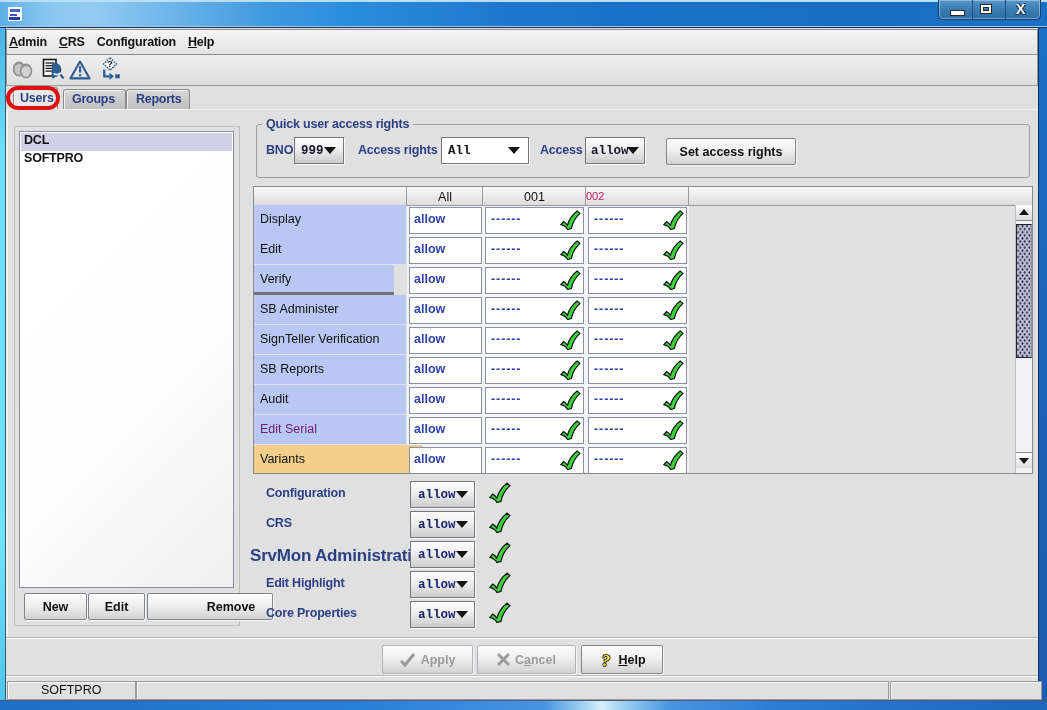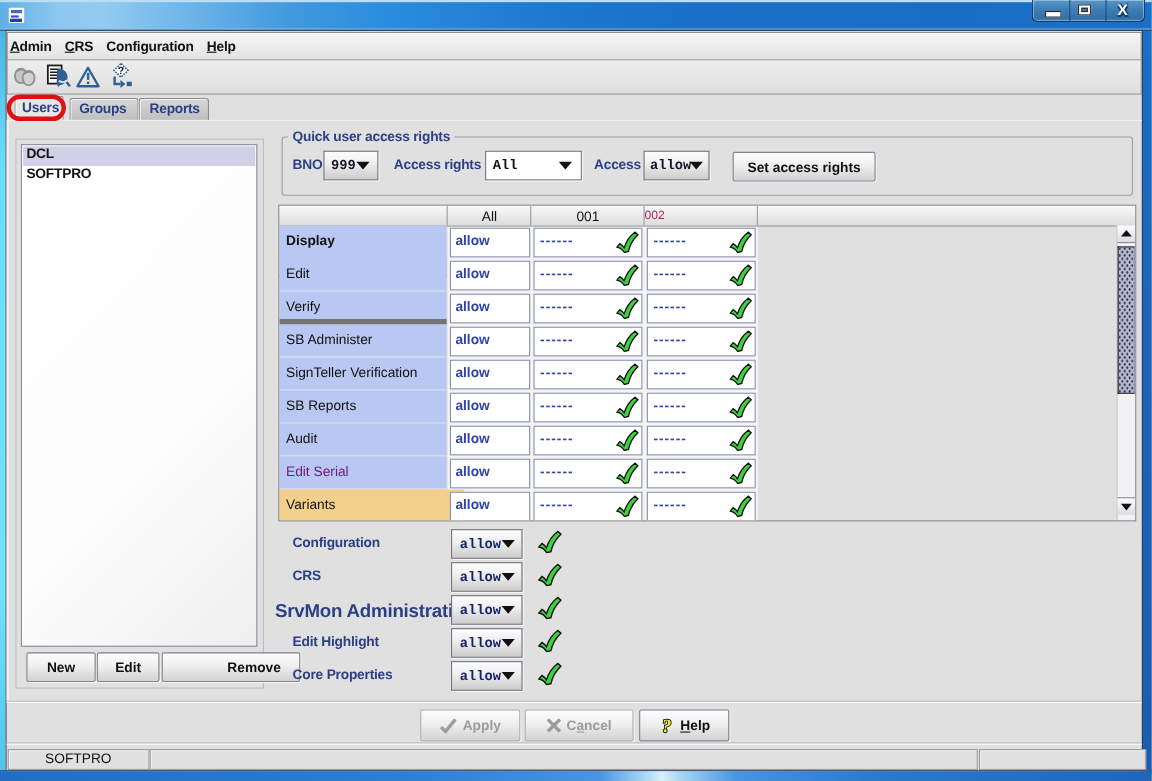--- a/index.html
+++ b/index.html
@@ -141,21 +141,21 @@
   <div class="abs" style="left:0;top:0;width:778px;height:18px;background:linear-gradient(180deg,#fafafa,#dcdcdc);border-bottom:1px solid #9a9a9a;"></div>
   <div class="abs" style="left:152px;top:0;width:1px;height:18px;background:#9a9a9a;"></div>
   <div class="abs" style="left:228px;top:0;width:1px;height:18px;background:#9a9a9a;"></div>
   <div class="abs" style="left:331px;top:0;width:1px;height:18px;background:#9a9a9a;"></div>
   <div class="abs" style="left:434px;top:0;width:1px;height:18px;background:#9a9a9a;"></div>
   <div class="abs" style="left:153px;top:2.5px;width:76px;text-align:center;font-size:12.5px;color:#111;">All</div>
   <div class="abs" style="left:229px;top:2.5px;width:103px;text-align:center;font-size:12.5px;color:#111;">001</div>
   <div class="abs" style="left:332px;top:2.5px;width:103px;text-align:left;font-size:11px;color:#be185d;">002</div>
 
   <div id="rows">
-      <div class="abs" style="left:0;top:18px;width:152px;height:46px;background:#b9c8f2;border-bottom:1px solid #0f766e;box-sizing:border-box;font-weight:bold;">
+      <div class="abs" style="left:0;top:18px;width:152px;height:46px;background:#b9c8f2;border-bottom:1px solid #0f766e;box-sizing:border-box;">
         <span style="position:absolute;left:6px;top:7px;font-size:12.5px;color:#111;">Display</span>
       </div>
       <div class="abs" style="left:155px;top:20px;width:71px;height:25px;border:1px solid #8890a8;background:#fff;">
         <span style="position:absolute;left:4px;top:4px;font-size:12.5px;font-weight:bold;color:#3043a8;">allow</span>
       </div>
       <div class="abs" style="left:231px;top:20px;width:97px;height:25px;border:1px solid #8890a8;background:#fff;">
       <span style="position:absolute;left:5px;top:4px;font-size:12.5px;font-weight:bold;letter-spacing:0.9px;color:#3043a8;">------</span>
       <svg width="21" height="20" viewBox="0 0 21 20" style="position:absolute;right:2px;top:2px;">
           <use href="#tick" fill="#3ed13e" stroke="#111111" stroke-width="1.2"></use>
         </svg>
@@ -177,21 +177,21 @@
       <svg width="21" height="20" viewBox="0 0 21 20" style="position:absolute;right:2px;top:2px;">
           <use href="#tick" fill="#3ed13e" stroke="#111111" stroke-width="1.2"></use>
         </svg>
     </div>
       <div class="abs" style="left:334px;top:50px;width:97px;height:25px;border:1px solid #8890a8;background:#fff;">
       <span style="position:absolute;left:5px;top:4px;font-size:12.5px;font-weight:bold;letter-spacing:0.9px;color:#3043a8;">------</span>
       <svg width="21" height="20" viewBox="0 0 21 20" style="position:absolute;right:2px;top:2px;">
           <use href="#tick" fill="#3ed13e" stroke="#111111" stroke-width="1.2"></use>
         </svg>
     </div>
-      <div class="abs" style="left:0;top:78px;width:152px;height:30px;background:#b9c8f2;border-bottom:5px solid #737373;box-sizing:border-box;">
+      <div class="abs" style="left:0;top:78px;width:140px;height:30px;background:#b9c8f2;border-bottom:3px solid #737373;box-sizing:border-box;">
         <span style="position:absolute;left:6px;top:7px;font-size:12.5px;color:#111;">Verify</span>
       </div>
       <div class="abs" style="left:155px;top:80px;width:71px;height:25px;border:1px solid #8890a8;background:#fff;">
         <span style="position:absolute;left:4px;top:4px;font-size:12.5px;font-weight:bold;color:#3043a8;">allow</span>
       </div>
       <div class="abs" style="left:231px;top:80px;width:97px;height:25px;border:1px solid #8890a8;background:#fff;">
       <span style="position:absolute;left:5px;top:4px;font-size:12.5px;font-weight:bold;letter-spacing:0.9px;color:#3043a8;">------</span>
       <svg width="21" height="20" viewBox="0 0 21 20" style="position:absolute;right:2px;top:2px;">
           <use href="#tick" fill="#3ed13e" stroke="#111111" stroke-width="1.2"></use>
         </svg>

